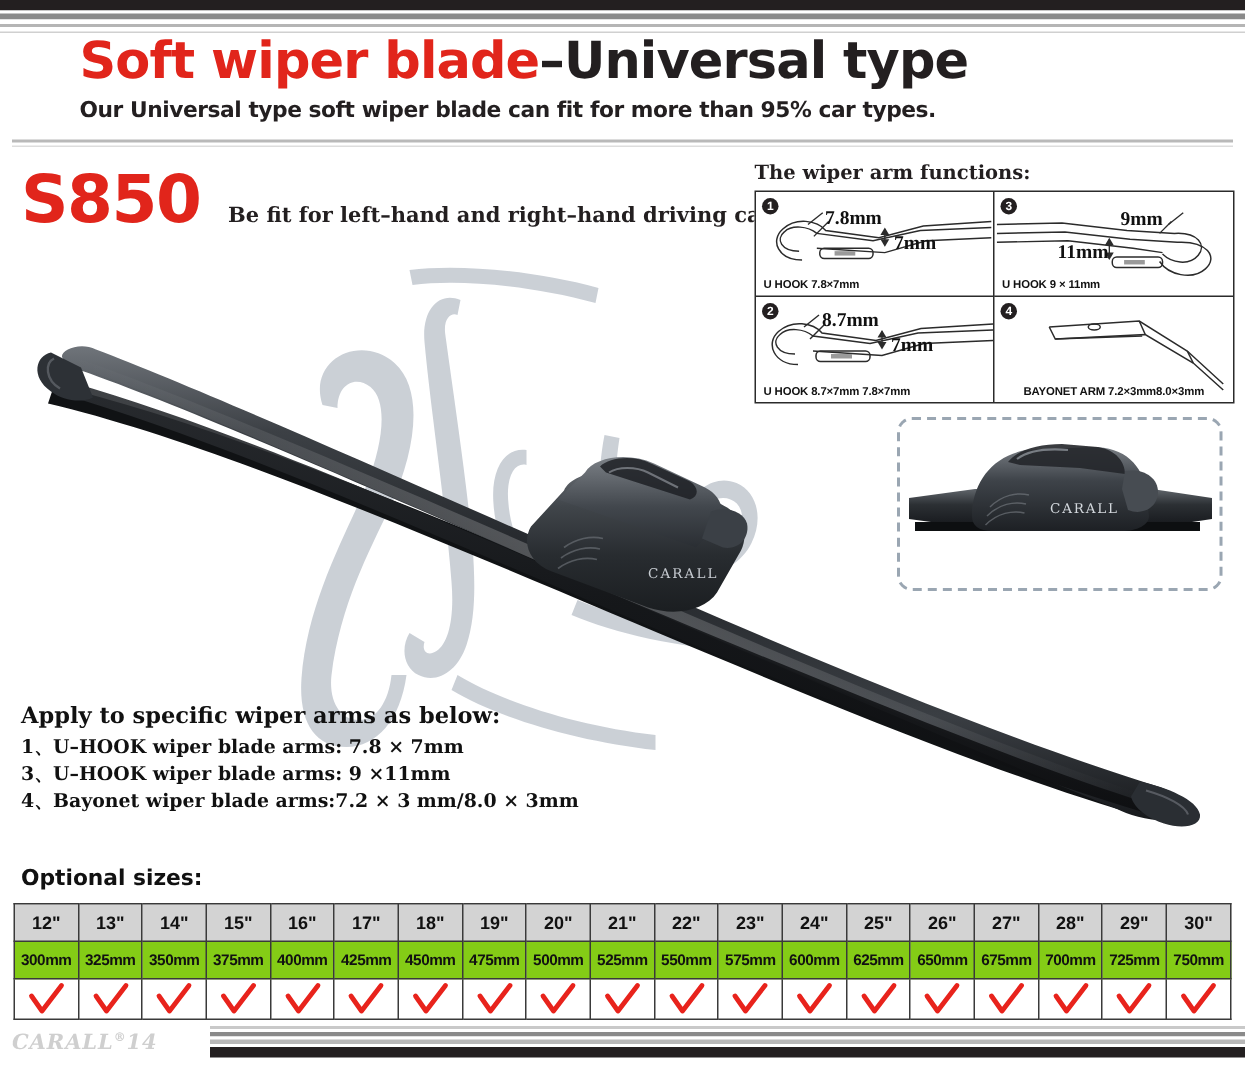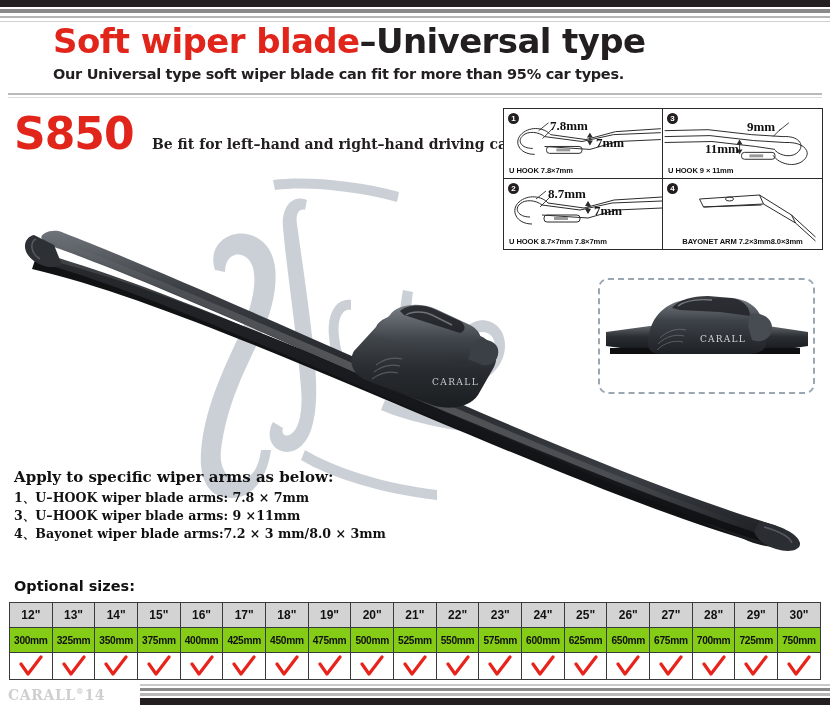--- a/index.html
+++ b/index.html
@@ -239,21 +239,21 @@
     letter-spacing: -0.3px;
   }
   .sizes tr.r-tick td {
     background: #ffffff;
     height: 26px;
     padding: 0;
   }
   .tickwrap { display: flex; align-items: center; justify-content: center; height: 26px; }
 
   
-  .footer-wrap { position: absolute; left: 0; top: 684px; width: 830px; height: 29px; }
+  .footer-wrap { position: absolute; left: 0; top: 684px; width: 830px; height: 29px; font-style: italic; }
   .footer-brand {
     position: absolute;
     left: 8px;
     top: 2px;
     font-size: 14px;
     font-weight: bold;
     color: #cfcfcf;
     font-family: "DejaVu Serif", serif;
     letter-spacing: 0.6px;
     white-space: nowrap;
@@ -302,20 +302,21 @@
       <path d="M196 150 C182 148 172 162 174 186 C176 216 192 238 210 238 C226 238 236 226 238 208 L228 206 C226 220 220 228 210 228 C198 228 186 210 184 186 C182 168 188 158 196 160 Z"></path>
       <path d="M248 140 C244 160 242 196 246 222 C250 246 262 258 276 254 C290 250 296 232 294 208 L284 208 C286 228 282 242 274 244 C266 246 258 236 256 216 C253 190 255 162 258 142 Z"></path>
       <path d="M300 196 C306 176 322 166 336 172 C350 178 354 196 346 212 C338 228 320 236 306 230 L310 220 C320 224 332 218 337 207 C342 196 340 186 332 183 C322 179 312 188 309 200 Z"></path>
       <path d="M230 250 C258 262 300 272 340 274 L340 284 C298 282 254 272 226 260 Z"></path>
       <path d="M150 300 C180 318 230 334 282 340 L282 350 C228 344 176 328 146 310 Z"></path>
       <path d="M118 30 C150 26 200 30 244 42 L242 52 C198 40 150 36 120 40 Z"></path>
     </g>
   </svg>
 
   <div class="funcs">
+    <div class="funcs-title">The wiper arm functions:</div>
     <div class="funcs-grid">
 
       <div class="fcell c1">
         <div class="fnum">1</div>
         <svg class="fsvg" viewBox="0 0 158 70">
           <g fill="none" stroke="#2b2b2b" stroke-width="1">
             <path d="M28 40 C16 40 12 32 18 27 C23 22 34 23 40 28 L78 33 L110 26 L158 24"></path>
             <path d="M30 46 C14 46 8 33 17 25 C26 17 40 19 46 26 L82 31 L112 23 L158 20"></path>
             <path d="M40 38 L86 41 L114 33 L158 31"></path>
             <rect x="42" y="38" width="36" height="7" rx="3"></rect>

